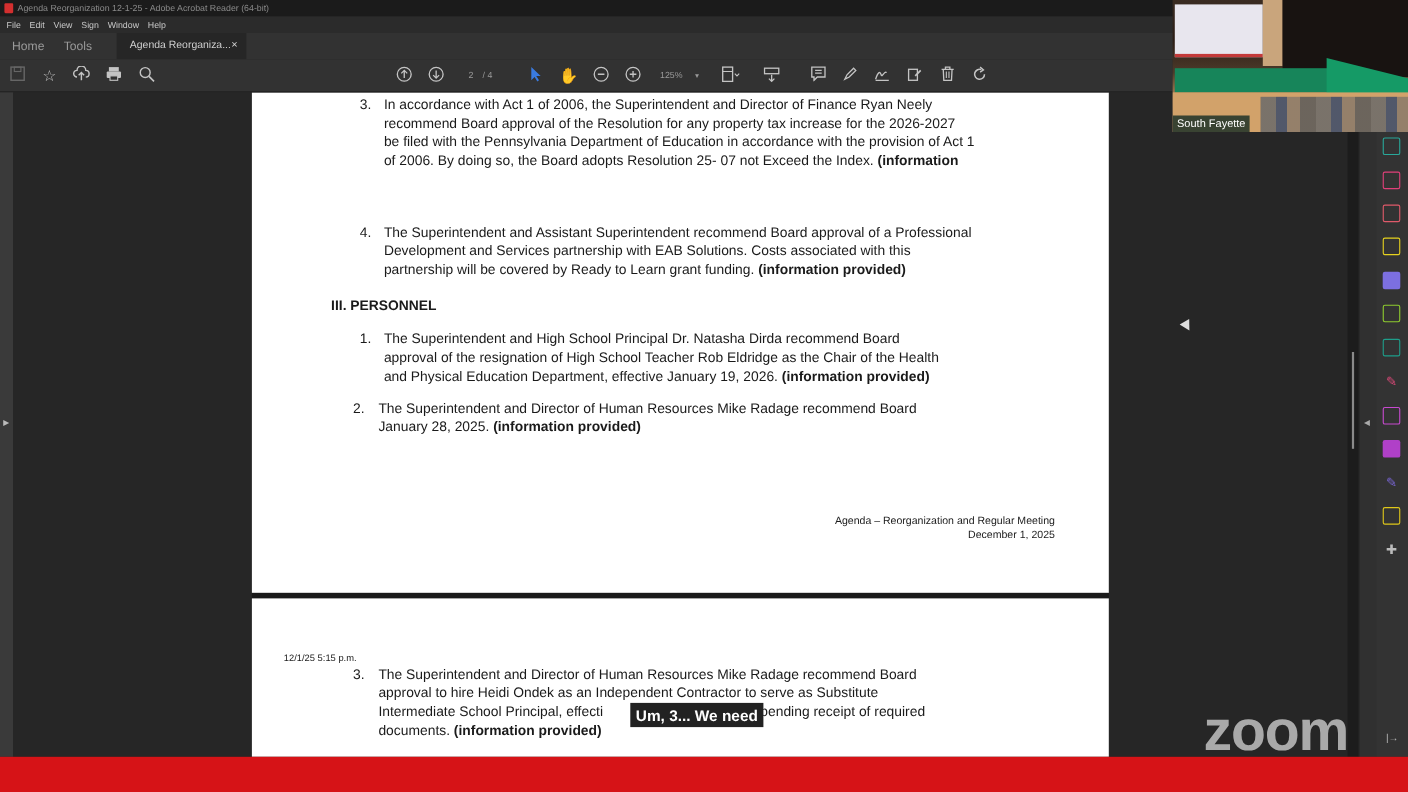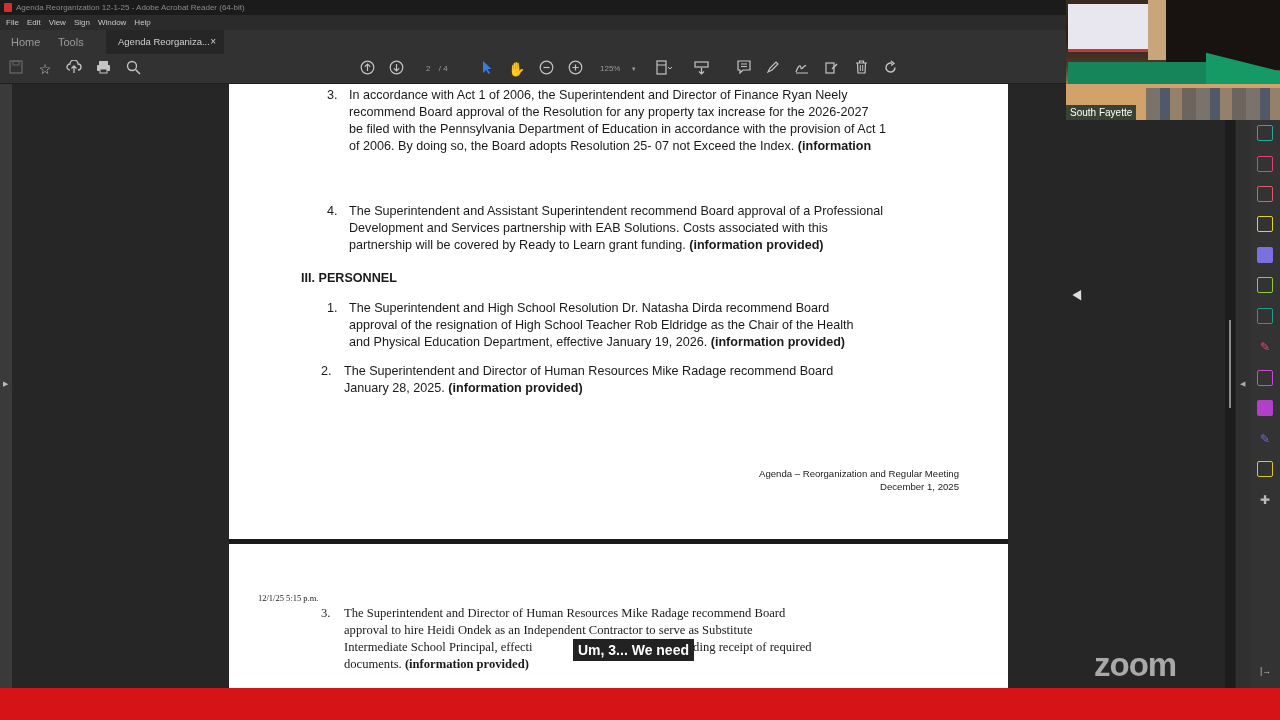--- a/index.html
+++ b/index.html
@@ -14,21 +14,21 @@
   .tabbar .doc-tab .close { position: absolute; right: 8px; top: 0; color: #d0d0d0; font-size: 10px; }
   .toolbar { position: absolute; left: 0; top: 54px; width: 1066px; height: 30px; background: #323232; border-bottom: 1px solid #1e1e1e; }
   .tb-icon { position: absolute; top: 6px; width: 18px; height: 18px; color: #c4c4c4; font-size: 14px; line-height: 18px; text-align: center; }
   .page-num { position: absolute; left: 418px; top: 8px; width: 40px; height: 14px; color: #9a9a9a; font-size: 8px; line-height: 14px; }
   .zoom-val { position: absolute; left: 600px; top: 8px; width: 40px; height: 14px; color: #9a9a9a; font-size: 8px; line-height: 14px; }
   .left-strip { position: absolute; left: 0; top: 84px; width: 12px; height: 604px; background: #3a3a3a; }
   .left-strip .arrow { position: absolute; left: 3px; top: 296px; color: #bbb; font-size: 7px; }
   .canvas { position: absolute; left: 12px; top: 84px; width: 1218px; height: 604px; background: #262626; overflow: hidden; }
   .page { position: absolute; left: 217px; width: 779px; background: #fff; color: #1a1a1a; font-size: 12.6px; line-height: 17px; }
   .page1 { top: 0; height: 455px; }
-  .page2 { top: 460px; height: 150px; font-family: Liberation Serif, serif; }
+  .page2 { top: 460px; height: 150px; }
   .item { position: absolute; }
   .item .num { position: absolute; left: 0; top: 0; }
   .item .txt { position: absolute; top: 0; }
   .item b, .item strong { font-weight: bold; }
   .section-head { position: absolute; left: 72px; top: 186px; font-weight: bold; font-size: 12.6px; }
   .footer { position: absolute; right: 49px; top: 383px; text-align: right; font-size: 9.6px; line-height: 13px; }
   .page-divider { position: absolute; left: 217px; top: 455px; width: 779px; height: 5px; background: #1a1a1a; }
   .timestamp { position: absolute; left: 29px; top: 46px; font-size: 8.5px; }
   .caption { position: absolute; left: 573px; top: 639px; background: #222; color: #fff; font-size: 14px; font-weight: bold; line-height: 22px; padding: 0 5px; }
   .scrollbar-track { position: absolute; left: 1225px; top: 84px; width: 10px; height: 604px; background: #1c1c1c; }
@@ -39,21 +39,21 @@
   .tool-rail .ti { position: absolute; left: 6px; width: 16px; height: 16px; border-radius: 2px; font-size: 12px; line-height: 16px; text-align: center; }
   .video { position: absolute; left: 1066px; top: 0; width: 214px; height: 120px; background: linear-gradient(#3a2c22 0%, #2b1d15 30%, #4d3a2a 55%, #b58a5a 75%, #7a6a55 100%); overflow: hidden; }
   .video .screen { position: absolute; left: 2px; top: 4px; width: 80px; height: 48px; background: #e8e6ee; border-bottom: 3px solid #c43a3a; }
   .video .wall { position: absolute; left: 82px; top: 0; width: 18px; height: 60px; background: #c9a57c; }
   .video .curtain { position: absolute; left: 100px; top: 0; width: 114px; height: 70px; background: #181311; }
   .video .table-a { position: absolute; left: 2px; top: 62px; width: 150px; height: 22px; background: #17855a; }
   .video .table-b { position: absolute; left: 140px; top: 62px; width: 74px; height: 40px; background: #159a66; transform: skewY(14deg); }
   .video .floor { position: absolute; left: 0; top: 84px; width: 214px; height: 36px; background: #d2a26a; }
   .video .people { position: absolute; left: 80px; top: 88px; width: 134px; height: 32px; background: repeating-linear-gradient(90deg, #6a6a6a 0 14px, #3b4b6a 14px 24px, #8a7a6a 24px 36px, #5a5a5a 36px 50px); opacity: .85; }
   .video .label { position: absolute; left: 0; top: 105px; height: 15px; padding: 0 4px; background: rgba(30,50,40,.85); color: #fff; font-size: 10px; line-height: 15px; }
-  .zoom-logo { position: absolute; left: 1094px; top: 645px; color: #a9a9a9; font-size: 33px; font-weight: bold; letter-spacing: -1px; line-height: 40px; }
+  .zoom-logo { position: absolute; left: 1094px; top: 645px; color: #a9a9a9; font-size: 52px; font-weight: bold; letter-spacing: -1px; line-height: 40px; }
   .rail-bottom { position: absolute; left: 1260px; top: 666px; color: #bbb; font-size: 9px; }
   .red-bar { position: absolute; left: 0; top: 688px; width: 1280px; height: 32px; background: #d61317; }
   .cursor { position: absolute; left: 1074px; top: 292px; width: 0; height: 0; border-left: 5px solid transparent; border-right: 5px solid transparent; border-top: 9px solid #ddd; transform: rotate(-30deg); }
 </style>
 </head>
 <body>
 
 <div class="titlebar">
   <span class="app-icon"></span>
   <span>Agenda Reorganization 12-1-25 - Adobe Acrobat Reader (64-bit)</span>
@@ -216,21 +216,21 @@
         <div>Development and Services partnership with EAB Solutions.  Costs associated with this</div>
         <div><span>partnership will be covered by Ready to Learn grant funding. </span><b>(information provided)</b></div>
       </div>
     </div>
 
     <div class="section-head">III. PERSONNEL</div>
 
     <div class="item" style="left:98px;top:216px;width:640px">
       <span class="num">1.</span>
       <div class="txt" style="left:22px;width:620px">
-        <div>The Superintendent and High School Resolution Dr. Natasha Dirda recommend Board</div>
+        <div>The Superintendent and High School Principal Dr. Natasha Dirda recommend Board</div>
         <div>approval of the resignation of High School Teacher Rob Eldridge as the Chair of the Health</div>
         <div><span>and Physical Education Department, effective January 19, 2026. </span><b>(information provided)</b></div>
       </div>
     </div>
 
     <div class="item" style="left:92px;top:279px;width:640px">
       <span class="num">2.</span>
       <div class="txt" style="left:23px;width:620px">
         <div>The Superintendent and Director of Human Resources Mike Radage recommend Board</div>
         <div><span>January 28, 2025. </span><b>(information provided)</b></div>

